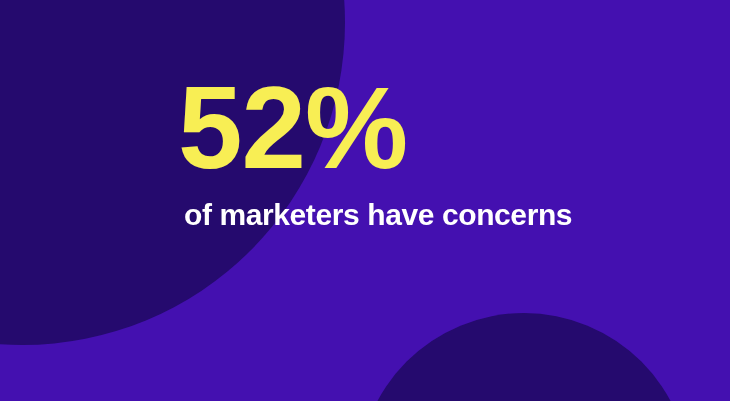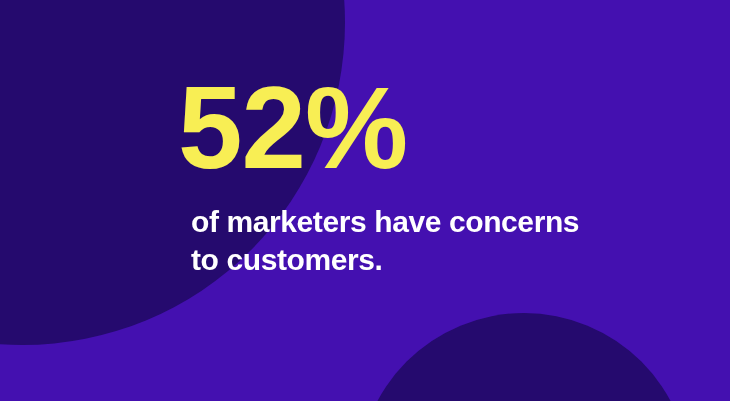--- a/index.html
+++ b/index.html
@@ -61,21 +61,21 @@
     font-weight: 700;
     line-height: 1;
     letter-spacing: -1px;
     white-space: nowrap;
   }
 
   .stat-description {
     position: absolute;
     top: 192px;
     left: 0;
-    margin: 11px;
+    margin: 4px;
     color: #ffffff;
     font-size: 30px;
     font-weight: 700;
     line-height: 38px;
     letter-spacing: -0.4px;
     white-space: nowrap;
   }
 
   .stat-description .line {
     display: block;
@@ -89,17 +89,16 @@
   <div class="blob blob-top-left"></div>
 
   <div class="blob blob-bottom-right"></div>
 
   <div class="content">
 
     <div class="stat-figure">52%</div>
 
     <div class="stat-description">
       <span class="line">of marketers have concerns</span>
-      <span class="line">to customers.</span>
     </div>
 
   </div>
 </div>
 
 </body></html>

